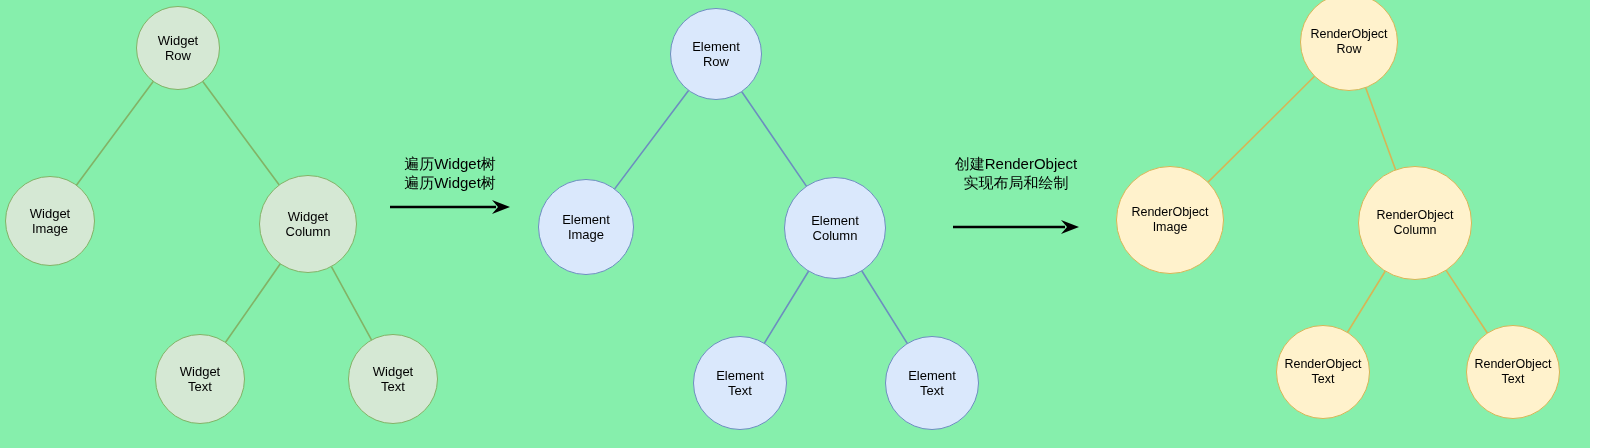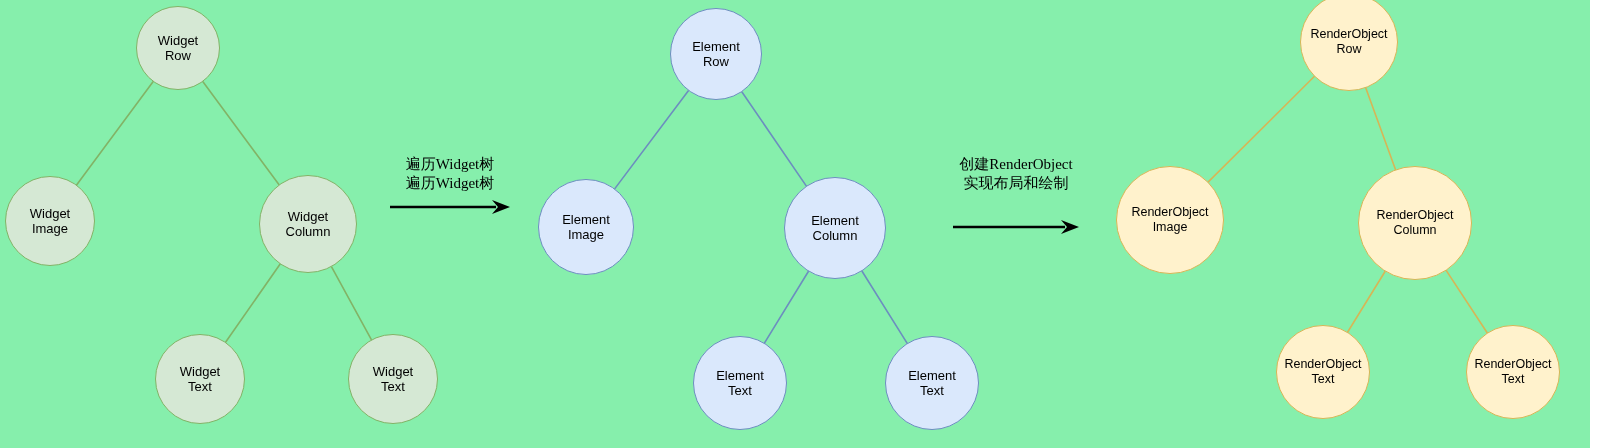--- a/index.html
+++ b/index.html
@@ -49,21 +49,21 @@
     display: flex;
     flex-direction: column;
     align-items: center;
     justify-content: flex-start;
   }
   .arrow-caption {
     color: #000000;
     text-align: center;
     line-height: 1.26;
     white-space: nowrap;
-    font-family: Liberation Serif, serif;
+    font-family: Liberation Sans, sans-serif;
   }
   .arrow-caption-line { display: block; }
   .arrow-shape {
     margin-top: 6px;
   }
 </style>
 </head>
 <body>
 
 <div id="diagram-canvas" style="width: 1590px; height: 448px; background: #86efac;">

